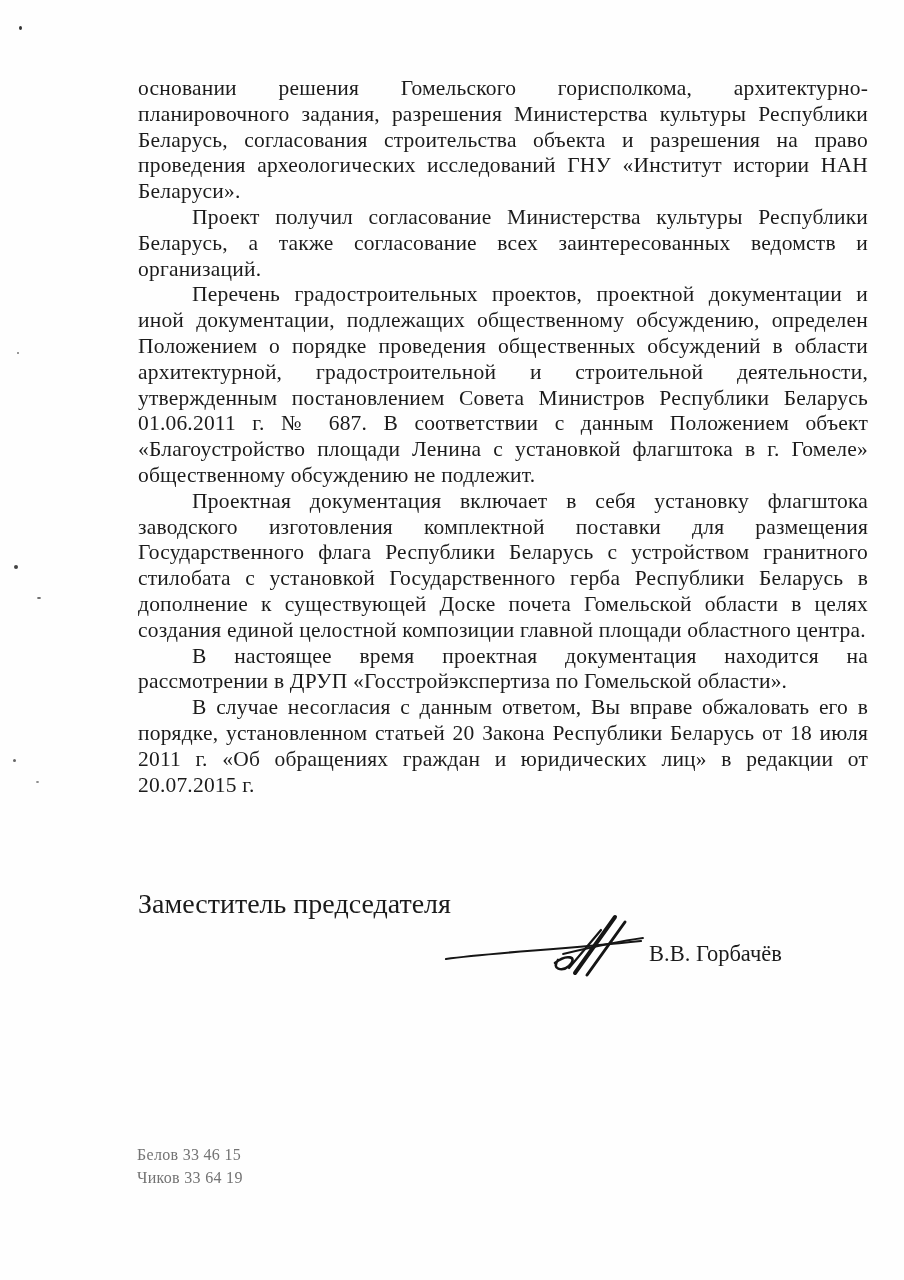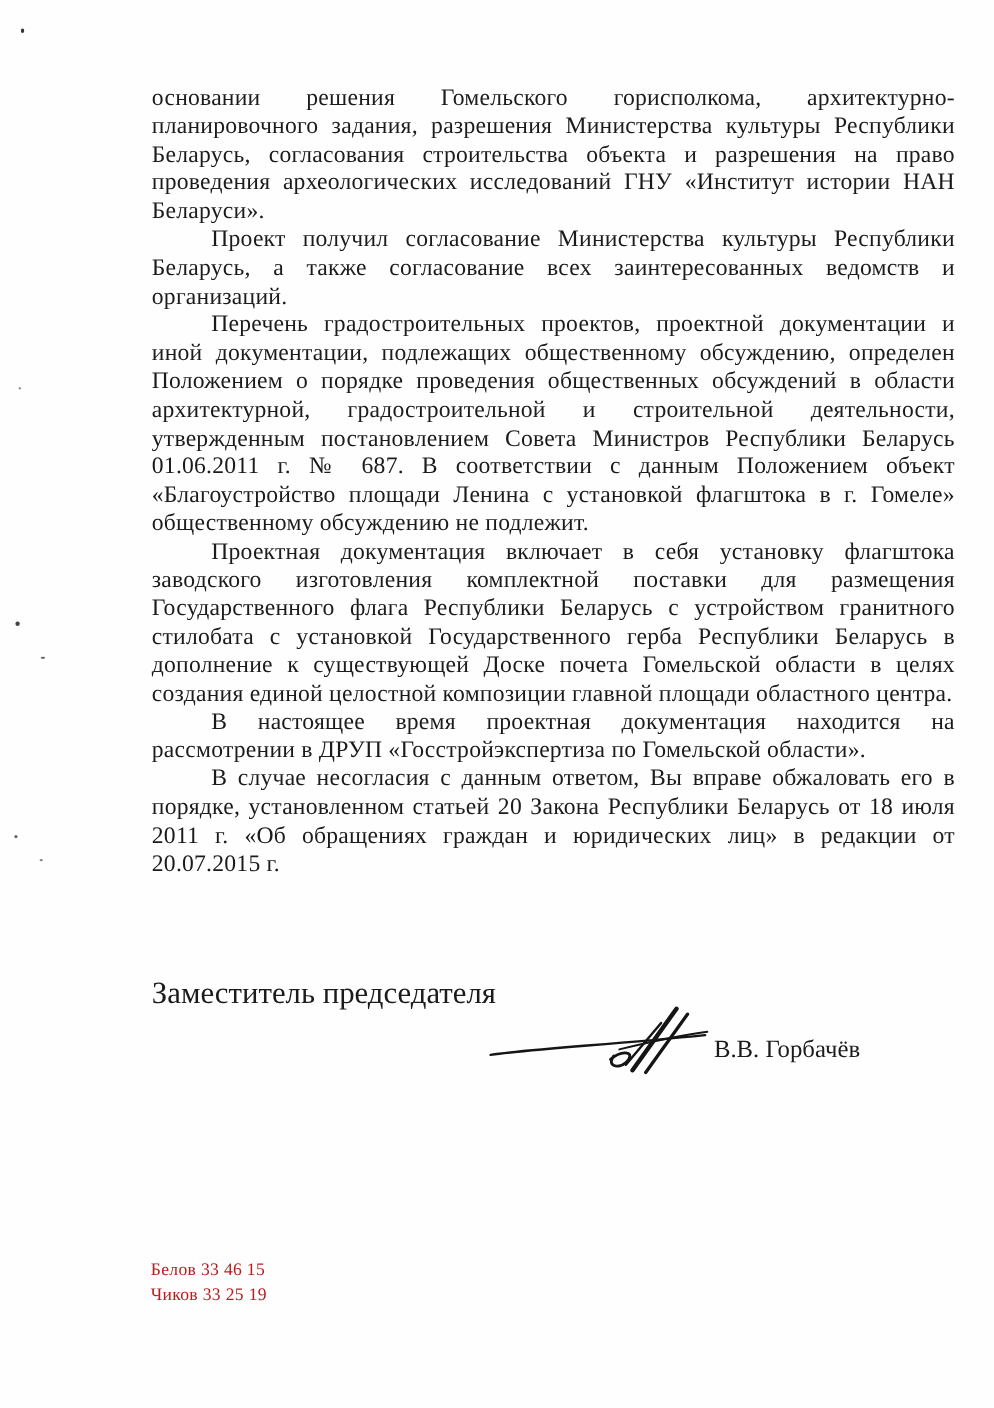--- a/index.html
+++ b/index.html
@@ -63,21 +63,21 @@
     font-size: 22.5px;
     white-space: nowrap;
     font-family: Liberation Serif, serif;
   }
   .footer-block {
     position: absolute;
     left: 137px;
     top: 1143px;
     font-size: 16px;
     line-height: 23px;
-    color: #b91c1c;
+    color: #737373;
     letter-spacing: 0.3px;
   }
   .speck {
     position: absolute;
     background: #4a4a4a;
     border-radius: 50%;
   }
   .speck.s1 { left: 19px;  top: 26px;  width: 3px; height: 4px; background:#333; }
   .speck.s2 { left: 17px;  top: 352px; width: 2px; height: 2px; background:#777; }
   .speck.s3 { left: 14px;  top: 565px; width: 4px; height: 4px; background:#444; }
@@ -118,16 +118,16 @@
         <path d="M112 53 C 123 44, 136 46, 126 56 C 119 62, 108 59, 115 50" stroke-width="2.6"></path>
         <path d="M126 58 L 158 20" stroke-width="2.2"></path>
       </g>
     </svg>
 
     <span class="sig-name">В.В. Горбачёв</span>
   </div>
 
   <div class="footer-block">
     <div>Белов 33 46 15</div>
-    <div>Чиков 33 25 19</div>
+    <div>Чиков 33 64 19</div>
   </div>
 
 </div>
 
 </body></html>

